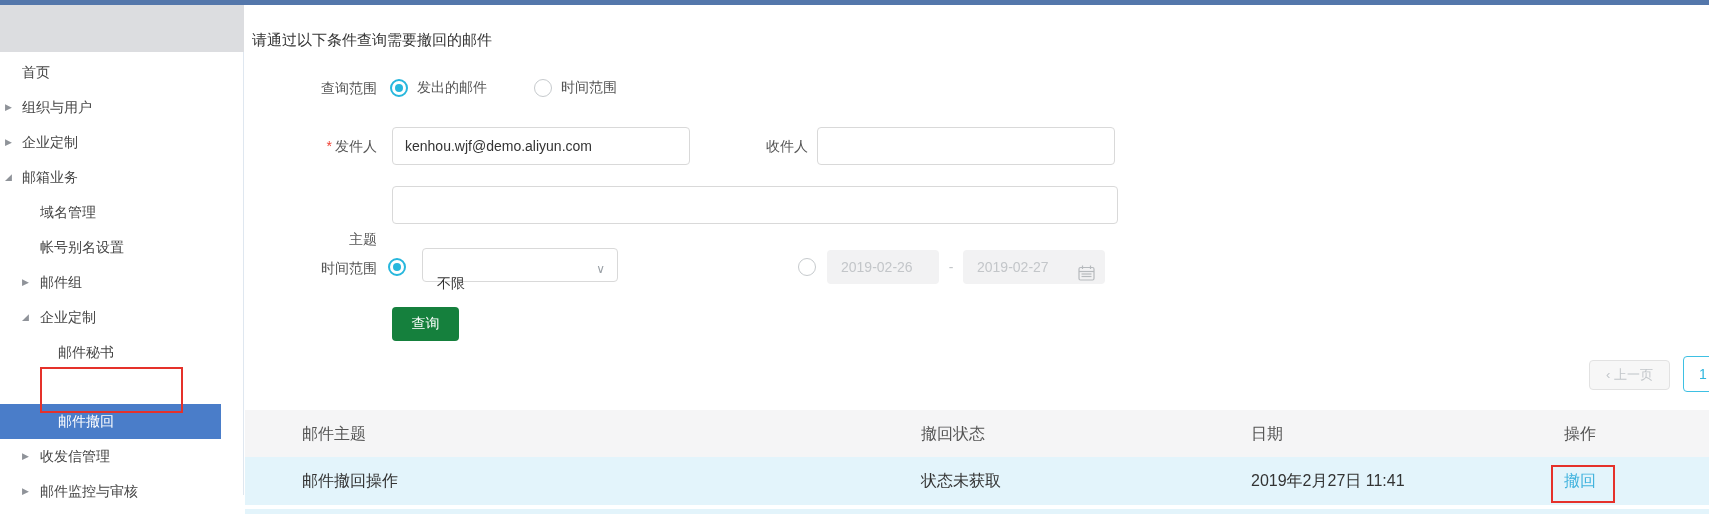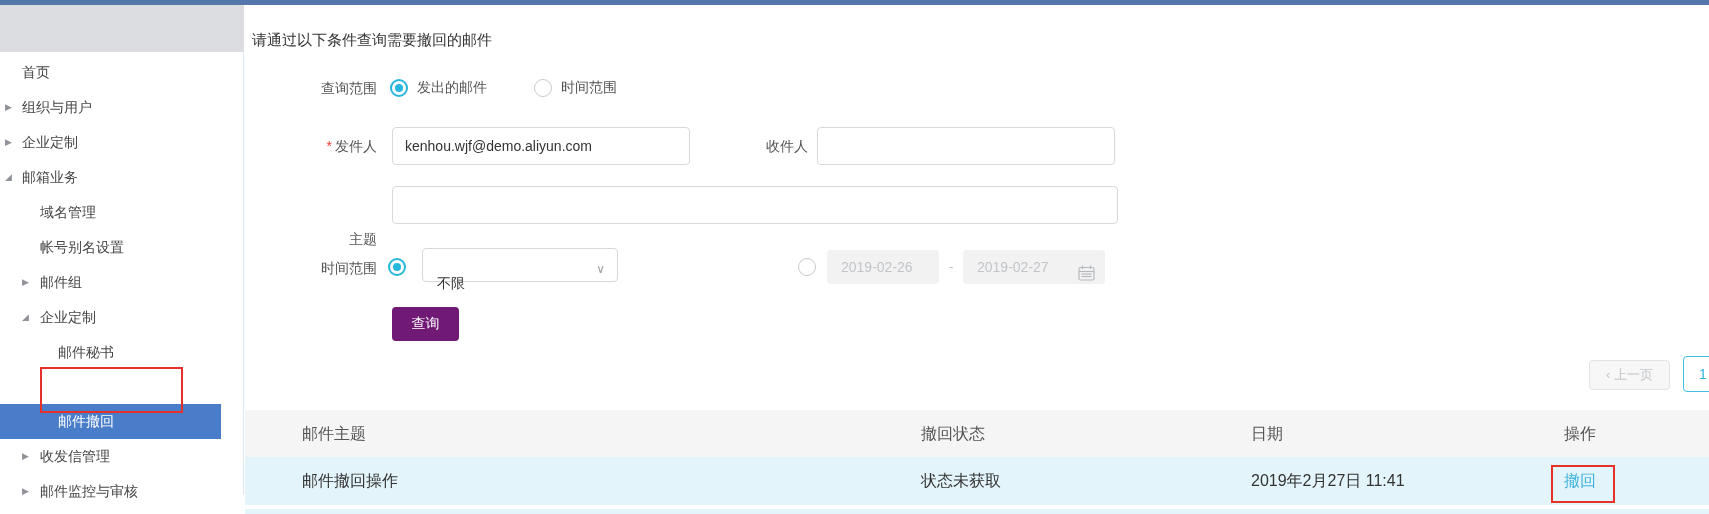--- a/index.html
+++ b/index.html
@@ -44,21 +44,21 @@
   .select-box { position: absolute; left: 422px; top: 248px; width: 196px; height: 28px; border: 1px solid #d9d9d9; border-radius: 4px; background: #fff; font-size: 14px; color: #333; line-height: 36px; padding: 16px 14px; cursor: pointer; }
   .select-box .chev { position: absolute; right: 12px; top: 15px; font-size: 12px; color: #9aa0a6; line-height: 10px; }
 
   .date-widget { position: absolute; left: 827px; top: 250px; height: 34px; display: flex; align-items: stretch; }
   .date-field { background: #f2f2f3; border-radius: 4px; color: #c3c6c9; font-size: 14px; line-height: 34px; padding: 0 14px; }
   .date-field.start { width: 112px; }
   .date-field.end { width: 142px; position: relative; }
   .date-sep { width: 24px; text-align: center; color: #c3c6c9; font-size: 14px; line-height: 34px; background: #fff; }
   .cal-icon { position: absolute; right: 10px; top: 9px; }
 
-  .btn-query { position: absolute; left: 392px; top: 307px; width: 67px; height: 34px; background: #701a75; border: none; border-radius: 4px; color: #fff; font-size: 14px; cursor: pointer; }
+  .btn-query { position: absolute; left: 392px; top: 307px; width: 67px; height: 34px; background: #15803d; border: none; border-radius: 4px; color: #fff; font-size: 14px; cursor: pointer; }
 
   
   .btn-prev { position: absolute; left: 1589px; top: 360px; width: 81px; height: 30px; background: #f7f7f7; border: 1px solid #e2e2e2; border-radius: 4px; color: #c3c7cb; font-size: 13px; text-align: center; line-height: 28px; cursor: default; }
   .btn-page { position: absolute; left: 1683px; top: 356px; width: 40px; height: 36px; background: #fff; border: 1px solid #3ec0e3; border-radius: 4px; color: #2fb6de; font-size: 14px; text-align: center; line-height: 34px; cursor: pointer; }
 
   
   .tbl-header { position: absolute; left: 245px; top: 410px; right: 0; height: 47px; background: #f5f5f6; }
   .tbl-row { position: absolute; left: 245px; top: 457px; right: 0; height: 48px; background: #e3f4fb; }
   .tbl-row2 { position: absolute; left: 245px; top: 509px; right: 0; height: 5px; background: #e3f4fb; }
   .cell { position: absolute; font-size: 16px; line-height: 47px; color: #555; white-space: nowrap; }

